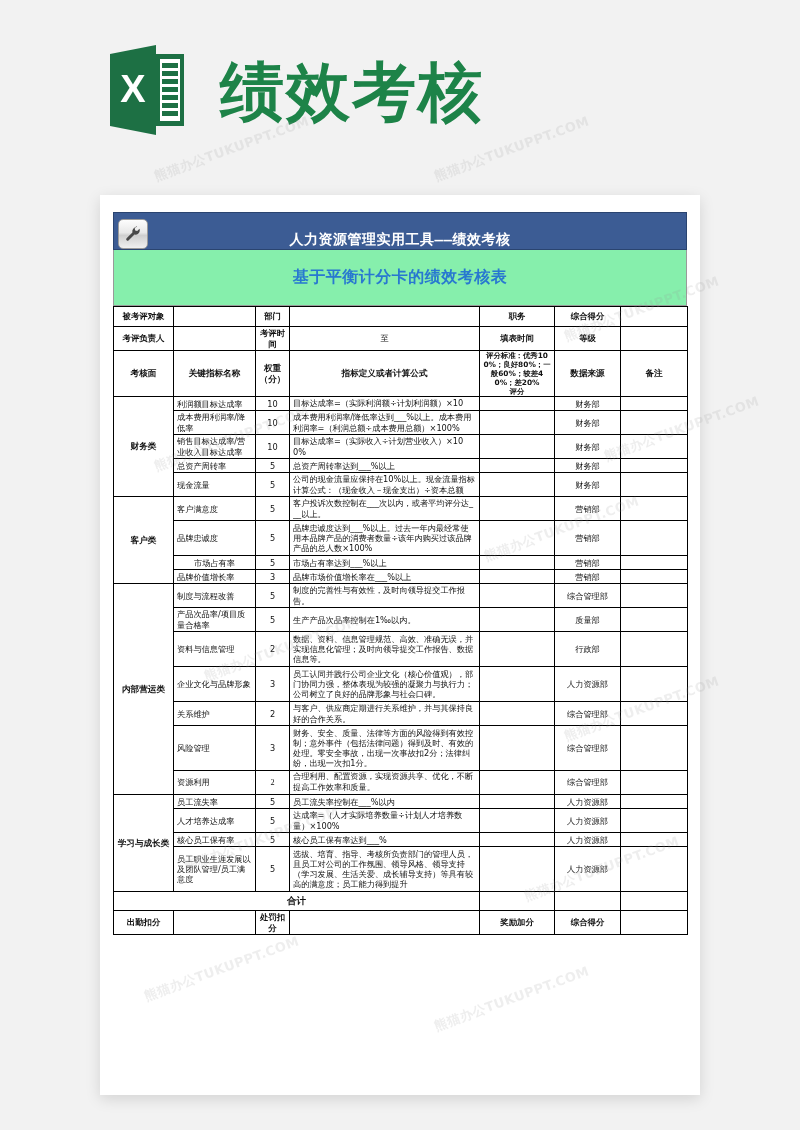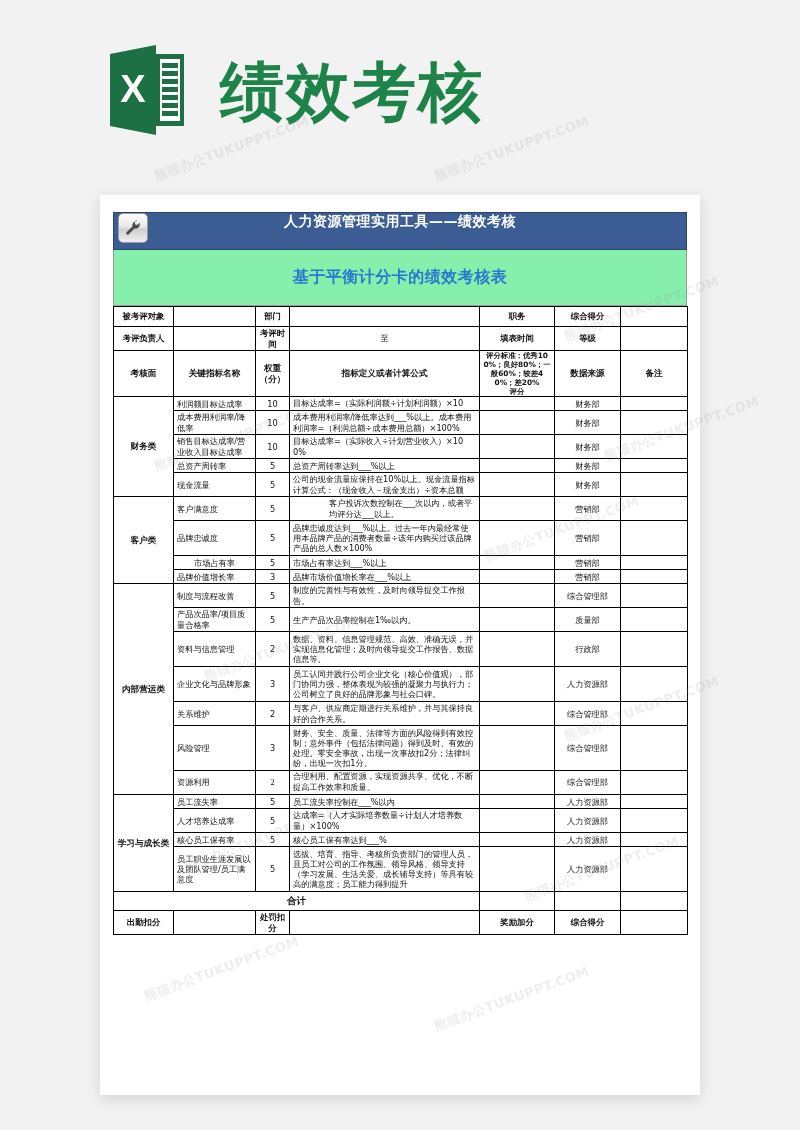--- a/index.html
+++ b/index.html
@@ -49,21 +49,21 @@
     box-shadow:0 4px 14px rgba(0,0,0,0.13);
   }
 
   .doc {
     position:absolute; left:13px; top:17px; width:574px;
   }
 
   
   .titlebar {
     height:38px; background:#3c5c94; border:1px solid #2a4470;
-    display:flex; align-items:flex-start; position:relative;
+    display:flex; align-items:flex-end; position:relative;font-family:Liberation Mono, monospace;
   }
   .wrench-btn {
     width:30px; height:30px; margin-left:4px;
     background:linear-gradient(180deg,#fdfdfd 0%,#e8e8e8 45%,#cfcfcf 55%,#f0f0f0 100%);
     border:1px solid #9b9b9b; border-radius:5px;
     display:flex; align-items:center; justify-content:center;
     flex:0 0 auto;
   }
   .titlebar-label {
     position:absolute; left:0; right:0; text-align:center;
@@ -250,21 +250,21 @@
             <td class="c-center">财务部</td>
             <td></td>
           </tr>
           <tr style="height: 24px;">
             <td class="catcell" rowspan="4">客户类</td>
             <td class="c-left">
               <span class="cellwrap" style="max-height: 21.2px;">客户满意度</span>
             </td>
             <td class="c-center">5</td>
             <td class="c-left">
-              <span class="cellwrap" style="max-height: 21.2px; margin-left: 36px;">客户投诉次数控制在___次以内，或者平均评分达___以上。</span>
+              <span class="cellwrap" style="max-height: 21.2px;">客户投诉次数控制在___次以内，或者平均评分达___以上。</span>
             </td>
             <td></td>
             <td class="c-center">营销部</td>
             <td></td>
           </tr>
           <tr style="height: 35px;">
             <td class="c-left">
               <span class="cellwrap" style="max-height: 31.8px;">品牌忠诚度</span>
             </td>
             <td class="c-center">5</td>

